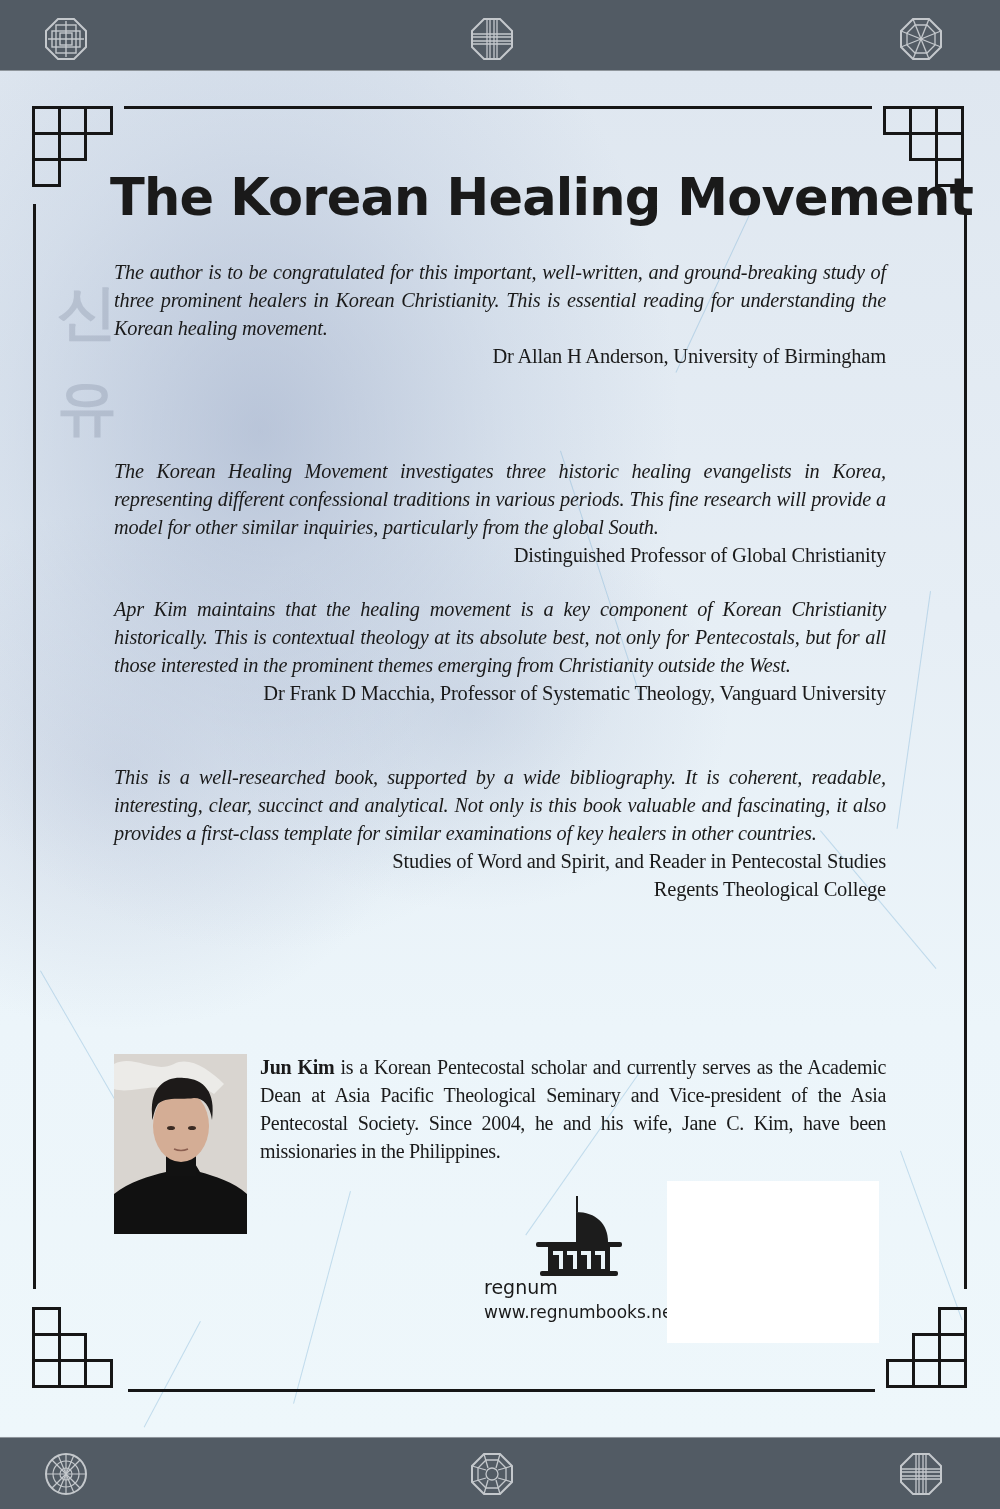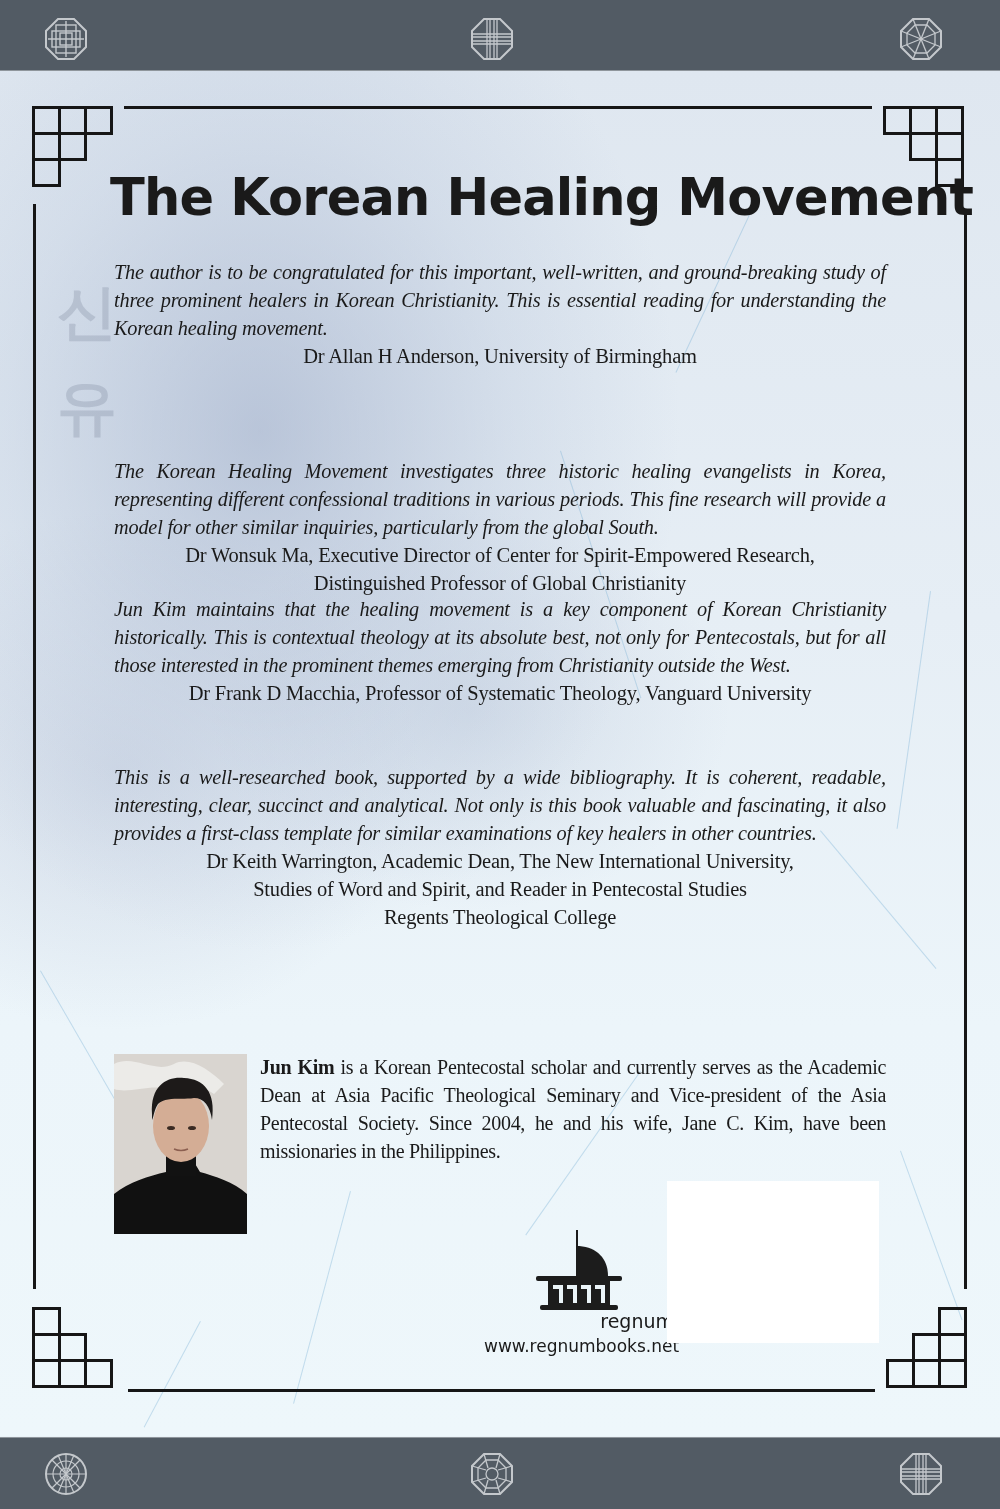--- a/index.html
+++ b/index.html
@@ -45,35 +45,35 @@
     font-family: "DejaVu Sans", "Liberation Sans", sans-serif;
     font-size: 51px; letter-spacing: -0.8px; color: #1a1a1a; white-space: nowrap;
   }
 
   .blurb { position: absolute; left: 114px; width: 772px; }
   .blurb .quote {
     font-style: italic; font-size: 20.3px; line-height: 28px;
     text-align: justify; text-align-last: left; letter-spacing: -0.2px;
   }
   .blurb .attrib {
-    font-size: 20.5px; line-height: 28px; text-align: center; letter-spacing: -0.2px;
+    font-size: 20.5px; line-height: 28px; text-align: right; letter-spacing: -0.2px;
   }
 
   .author-photo {
     position: absolute; left: 114px; top: 1054px; width: 133px; height: 180px;
     background: #dad6d1; overflow: hidden;
   }
   .bio {
     position: absolute; left: 260px; top: 1053px; width: 626px;
     font-size: 20px; line-height: 28px; text-align: justify; text-align-last: left;
     letter-spacing: -0.3px;
   }
   .bio b { font-weight: bold; }
 
-  .publisher { position: absolute; left: 484px; top: 1230px; width: 190px; text-align: right; }
+  .publisher { position: absolute; left: 484px; top: 1196px; width: 190px; text-align: left; }
   .publisher .name {
     font-family: "DejaVu Sans", sans-serif; font-size: 19px; color: #1a1a1a; margin-top: -2px;
   }
   .publisher .url {
     font-family: "DejaVu Sans", sans-serif; font-size: 17px; color: #1a1a1a; margin-top: 4px;
   }
   .barcode-box {
     position: absolute; left: 667px; top: 1181px; width: 212px; height: 162px; background: #ffffff;
   }
 </style>
@@ -221,32 +221,30 @@
 
 <h1 class="title">The Korean Healing Movement</h1>
 
 <div class="blurb" style="top:258px;">
   <p class="quote">The author is to be congratulated for this important, well-written, and ground-breaking study of three prominent healers in Korean Christianity. This is essential reading for understanding the Korean healing movement.</p>
   <p class="attrib">Dr Allan H Anderson, University of Birmingham</p>
 </div>
 
 <div class="blurb" style="top:426px;margin-top:31px;">
   <p class="quote">The Korean Healing Movement investigates three historic healing evangelists in Korea, representing different confessional traditions in various periods. This fine research will provide a model for other similar inquiries, particularly from the global South.</p>
-  <p class="attrib">Dr Wonsuk Ma, Executive Director of Center for Spirit-Empowered Research,</p>
   <p class="attrib">Distinguished Professor of Global Christianity</p>
 </div>
 
 <div class="blurb" style="top:595px;">
-  <p class="quote">Jun Kim maintains that the healing movement is a key component of Korean Christianity historically. This is contextual theology at its absolute best, not only for Pentecostals, but for all those interested in the prominent themes emerging from Christianity outside the West.</p>
+  <p class="quote">Apr Kim maintains that the healing movement is a key component of Korean Christianity historically. This is contextual theology at its absolute best, not only for Pentecostals, but for all those interested in the prominent themes emerging from Christianity outside the West.</p>
   <p class="attrib">Dr Frank D Macchia, Professor of Systematic Theology, Vanguard University</p>
 </div>
 
 <div class="blurb" style="top:763px;">
   <p class="quote">This is a well-researched book, supported by a wide bibliography. It is coherent, readable, interesting, clear, succinct and analytical. Not only is this book valuable and fascinating, it also provides a first-class template for similar examinations of key healers in other countries.</p>
-  <p class="attrib">Dr Keith Warrington, Academic Dean, The New International University,</p>
   <p class="attrib">Studies of Word and Spirit, and Reader in Pentecostal Studies</p>
   <p class="attrib">Regents Theological College</p>
 </div>
 
 <div class="author-photo" title="Author photo of Jun Kim">
   <svg width="133" height="180" viewBox="0 0 133 180">
     <rect width="133" height="180" fill="#d9d5d0"></rect>
     <path d="M0 10 C20 0, 40 20, 60 10 C75 2, 95 15, 110 30 L100 40 C85 30, 70 25, 55 35 C35 30, 15 40, 0 35 Z" fill="#ecebe8"></path>
     <path d="M0 180 L0 140 C15 128, 35 122, 52 118 L58 108 L80 108 L86 118 C100 122, 120 128, 133 140 L133 180 Z" fill="#111111"></path>
     <rect x="52" y="100" width="30" height="22" fill="#121212"></rect>

